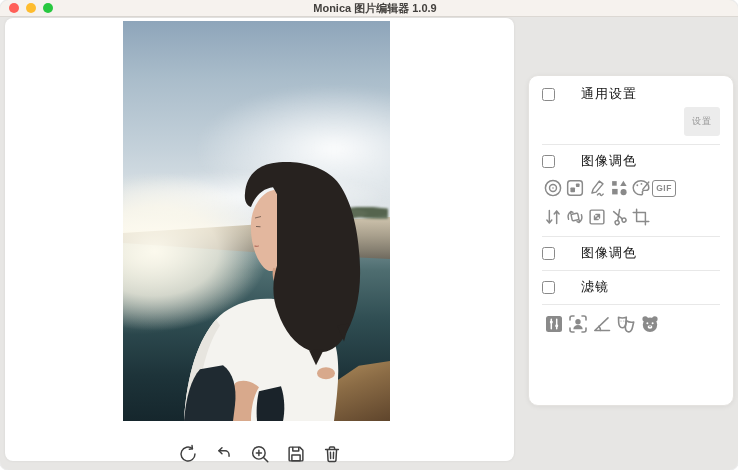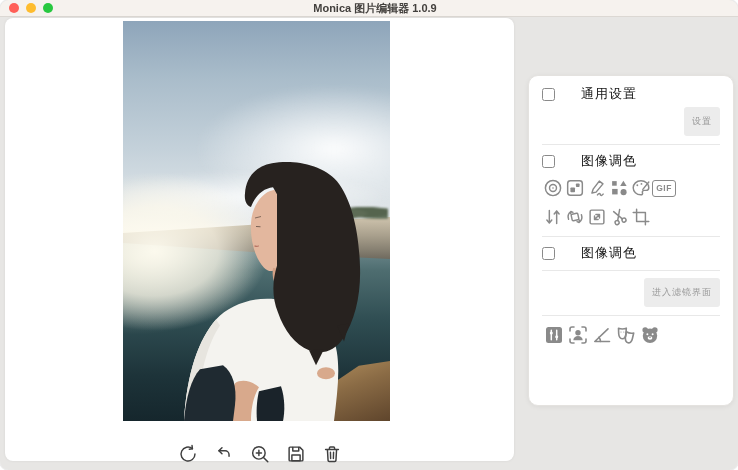--- a/index.html
+++ b/index.html
@@ -224,22 +224,23 @@
 
     <div class="divider"></div>
 
     <div class="sec-head">
       <span class="checkbox"></span>
       <span class="sec-label">图像调色</span>
     </div>
 
     <div class="divider"></div>
 
-    <div class="btn-row">
-      <button class="pill-btn">进入滤镜界面</button>
+    <div class="sec-head">
+      <span class="checkbox"></span>
+      <span class="sec-label">滤镜</span>
     </div>
 
     <div class="divider"></div>
 
     <div class="icon-row lg">
         <span class="icon">
           <svg viewBox="0 0 24 24" fill="none" stroke="currentColor" stroke-width="1.6" stroke-linecap="round" stroke-linejoin="round">
             <rect x="4" y="4" width="16" height="16" rx="2.5" fill="currentColor" stroke="none"></rect>
             <path d="M9.3 7.2 v9.6 M14.7 7.2 v9.6" stroke="#ffffff" stroke-width="1.5"></path>
             <circle cx="9.3" cy="10" r="1.5" fill="#ffffff" stroke="none"></circle>

